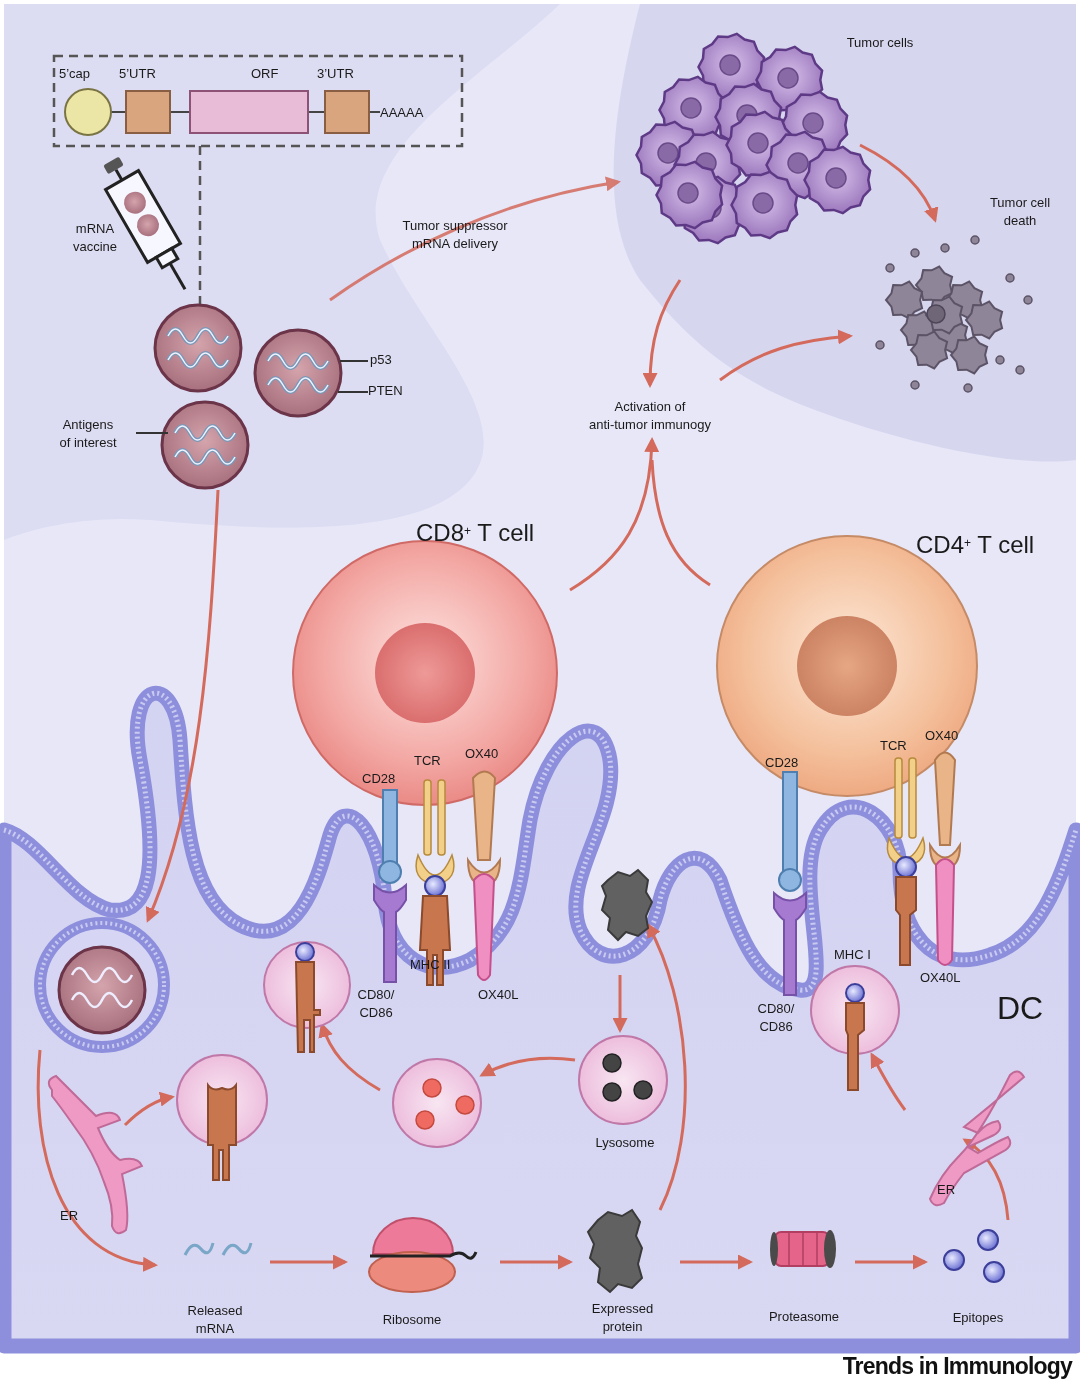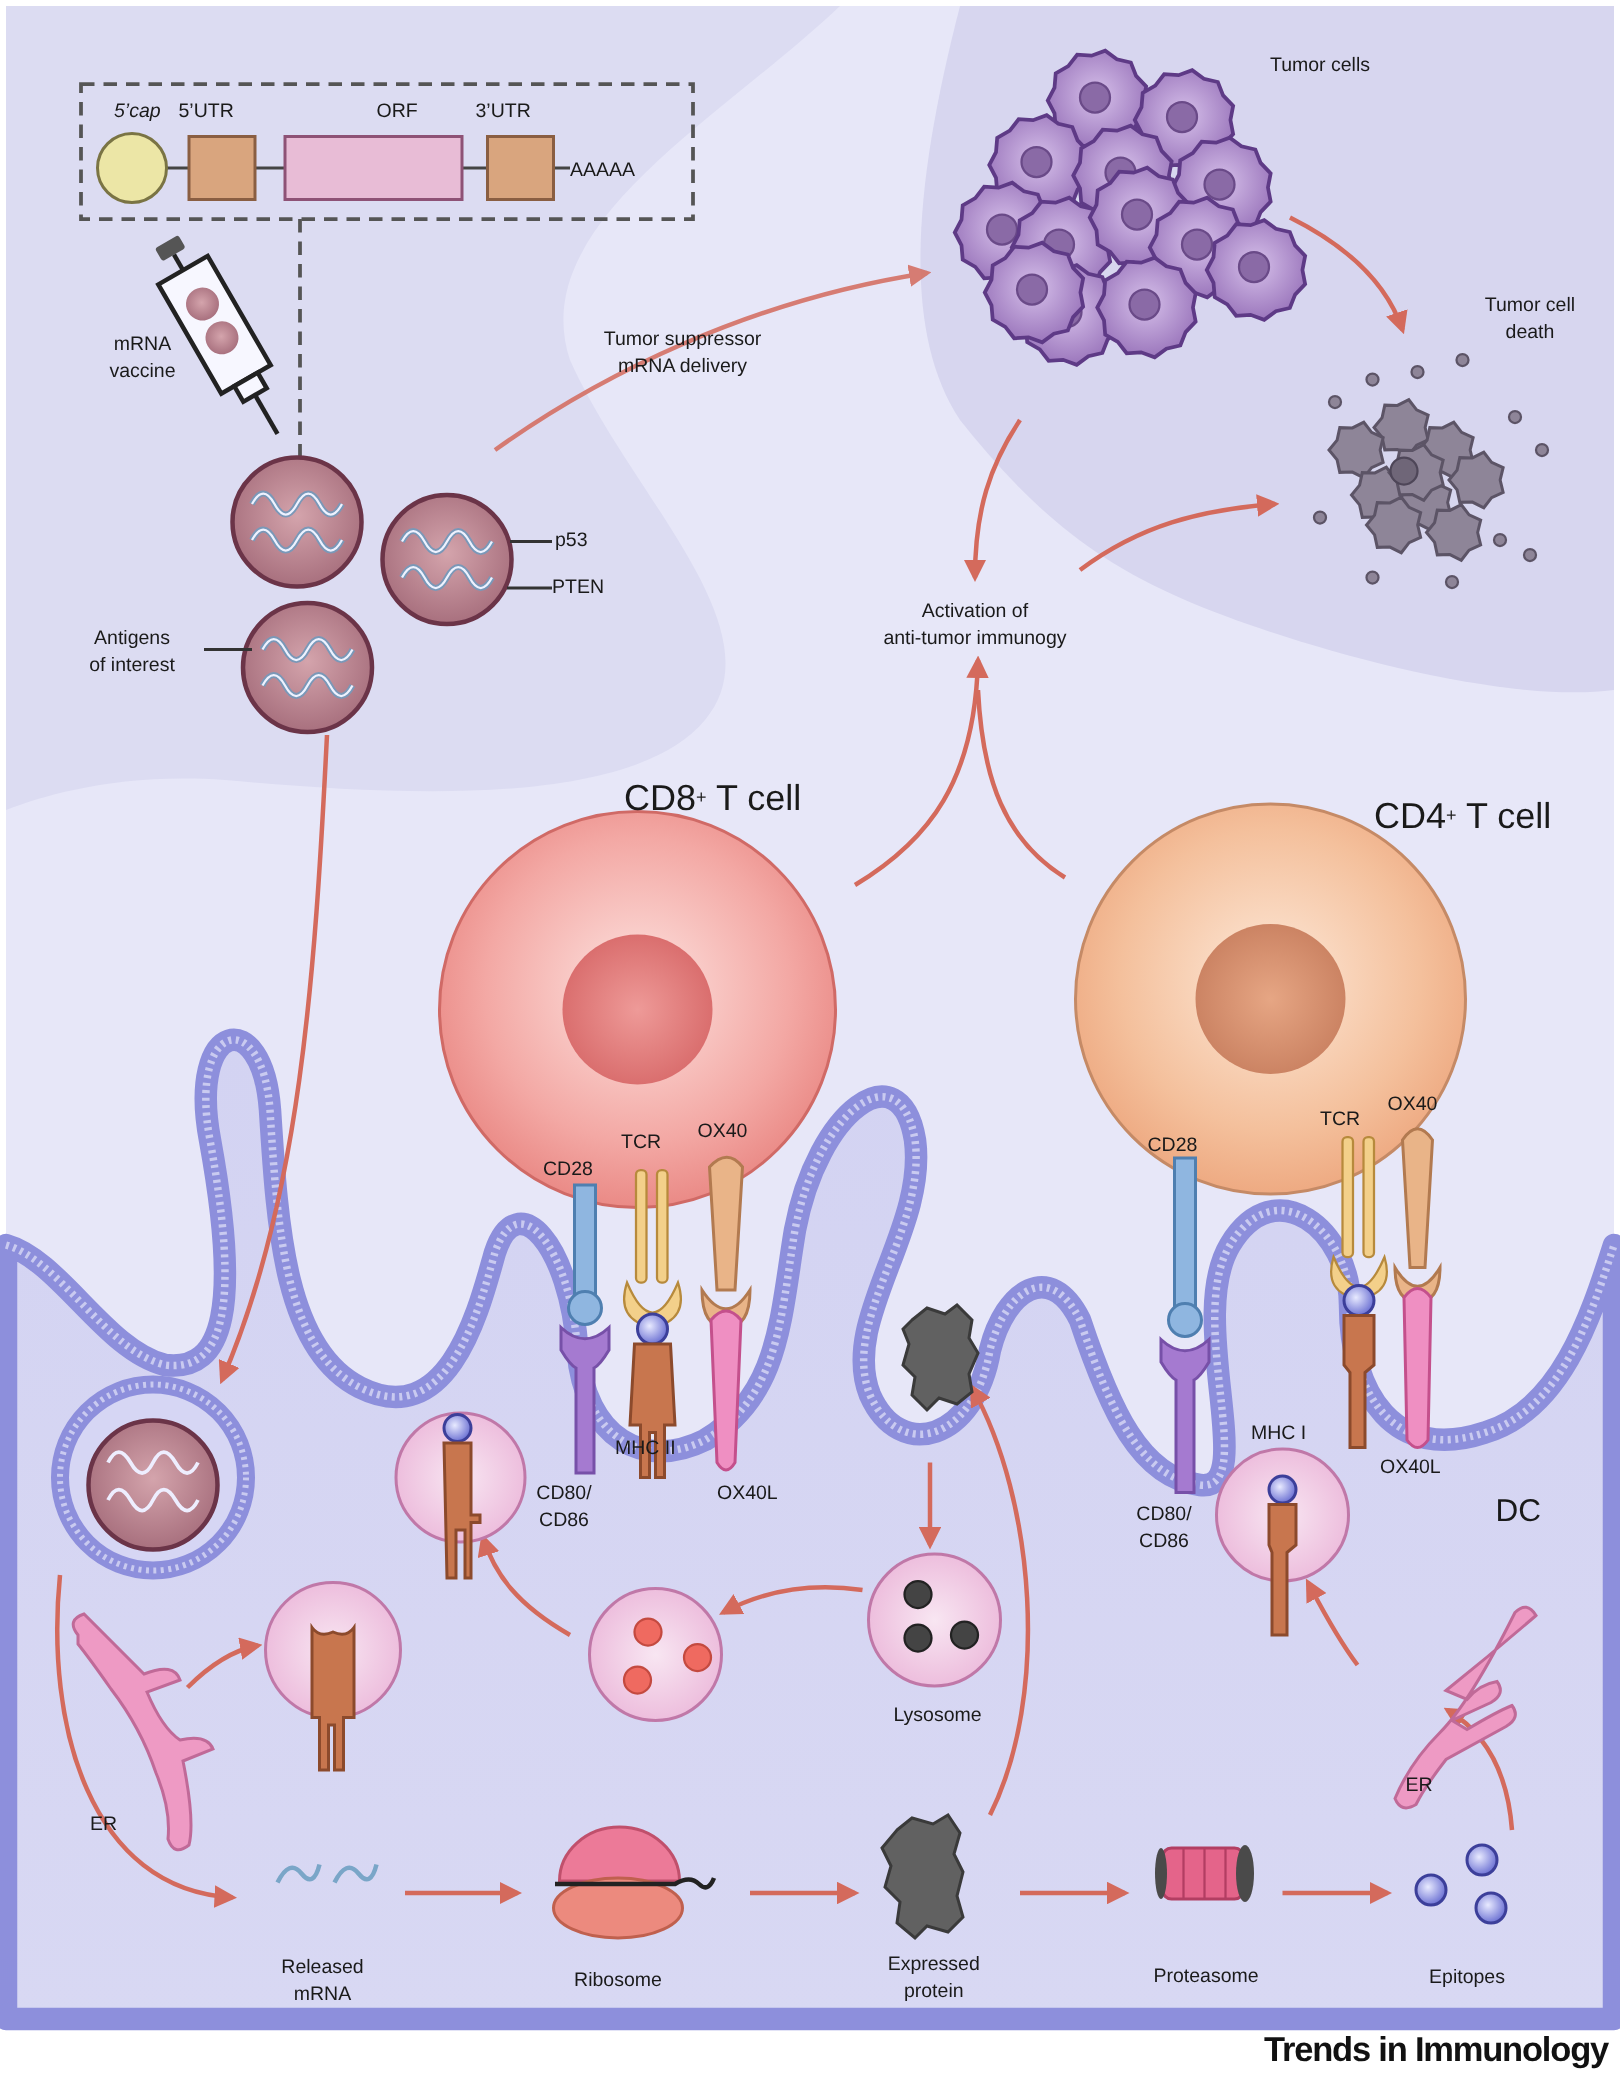--- a/index.html
+++ b/index.html
@@ -1,20 +1,20 @@
 <!DOCTYPE html>
 <html><head>
 <meta charset="utf-8">
 <style>
   html,body{margin:0;padding:0;background:#ffffff;}
   body{width:1080px;height:1386px;position:relative;overflow:hidden;font-family:"Liberation Sans",sans-serif;color:#1a1a1a;}
   #canvas{position:absolute;left:0;top:0;}
   .lbl{position:absolute;font-size:13px;line-height:18px;text-align:center;white-space:pre;color:#1a1a1a;}
   .lbl.big{font-size:24px;line-height:24px;}
-  .lbl.dc{font-size:21px;line-height:32px;}
+  .lbl.dc{font-size:32px;line-height:32px;}
   .lbl.left{text-align:left;}
   .footer{position:absolute;right:8px;bottom:6px;font-weight:bold;font-size:23px;letter-spacing:-0.8px;color:#111;}
   sup{font-size:12px;vertical-align:top;position:relative;top:-2px;}
 </style>
 </head>
 <body>
 
 <svg id="canvas" width="1080" height="1386" viewBox="0 0 1080 1386" xmlns="http://www.w3.org/2000/svg">
   <defs>
     <radialGradient id="gCD8" cx="50%" cy="45%" r="55%">
@@ -328,21 +328,21 @@
     <ellipse cx="774" cy="1249" rx="4" ry="17" fill="#4a4a4a"></ellipse>
   </g>
 
   <g>
     <circle cx="988" cy="1240" r="10" fill="url(#gEpi)" stroke="#3c3f9a" stroke-width="2"></circle>
     <circle cx="954" cy="1260" r="10" fill="url(#gEpi)" stroke="#3c3f9a" stroke-width="2"></circle>
     <circle cx="994" cy="1272" r="10" fill="url(#gEpi)" stroke="#3c3f9a" stroke-width="2"></circle>
   </g>
 </svg>
 
-<div class="lbl left" style="left:76px;top:65px;font-style:italic;">5’cap</div>
+<div class="lbl left" style="left:59px;top:65px;">5’cap</div>
 <div class="lbl left" style="left:119px;top:65px;">5’UTR</div>
 <div class="lbl left" style="left:227px;top:65px;margin-left:24px;">ORF</div>
 <div class="lbl left" style="left:317px;top:65px;">3’UTR</div>
 <div class="lbl left" style="left:380px;top:104px;">AAAAA</div>
 
 <div class="lbl" style="left:50px;top:220px;width:90px;">mRNA
 vaccine</div>
 <div class="lbl left" style="left:370px;top:351px;">p53</div>
 <div class="lbl left" style="left:368px;top:382px;">PTEN</div>
 <div class="lbl" style="left:36px;top:416px;width:104px;">Antigens

